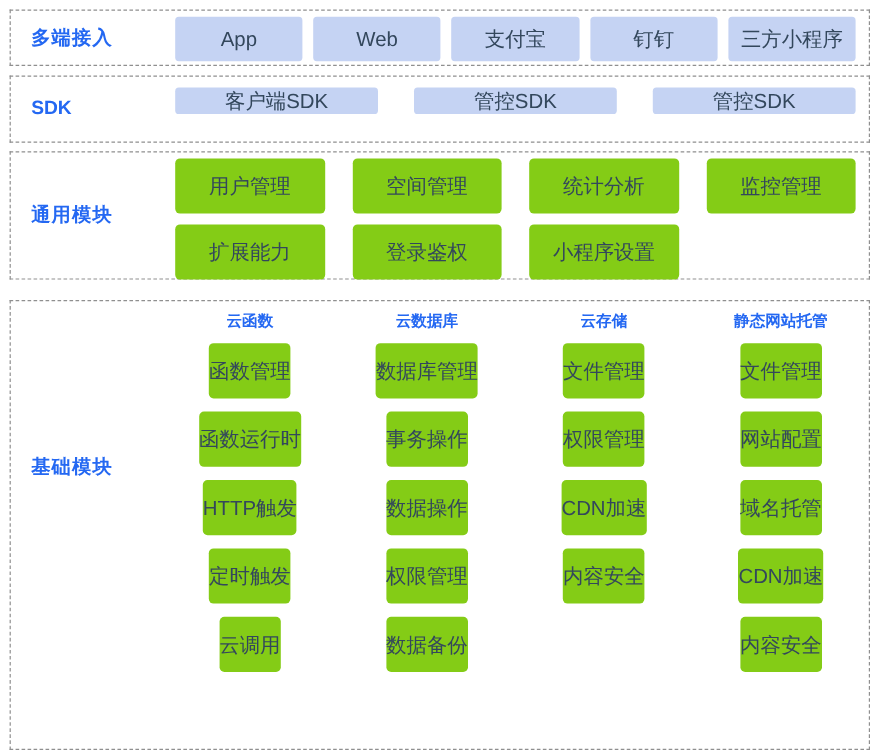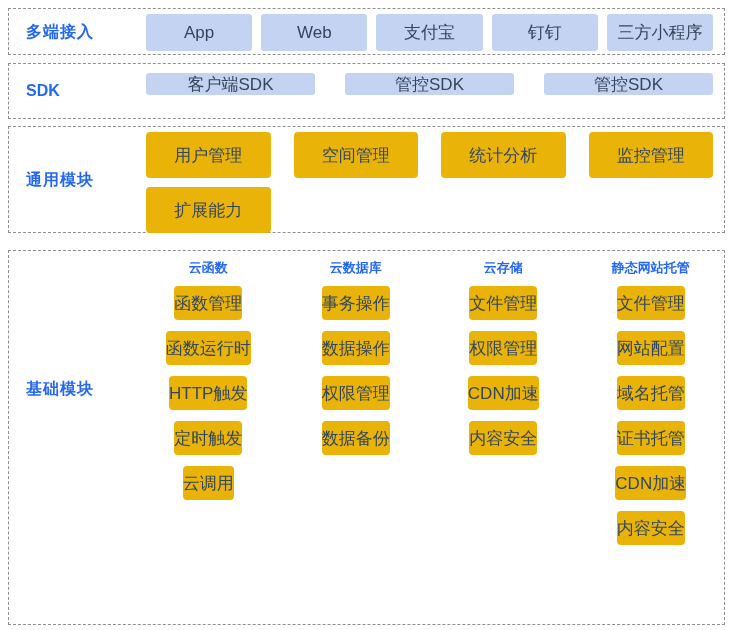--- a/index.html
+++ b/index.html
@@ -50,21 +50,21 @@
     background: #c5d3f3;
     border-radius: 3px;
     color: #33475c;
     font-size: 17px;
     display: flex;
     align-items: center;
     justify-content: center;
     text-align: center;
     white-space: nowrap;
   }
-  .box.light { background: #eab308; border-radius: 4px; }
+  .box.light { background: #84cc16; border-radius: 4px; }
 
   
   .s1 .content {
     top: 5px;
     display: flex;
     gap: 9px;
   }
   .s1 .box { flex: 1; height: 37px; }
 
   
@@ -97,21 +97,21 @@
   .col-title {
     color: #2468f2;
     font-size: 13px;
     font-weight: bold;
     text-align: center;
     height: 17px;
     line-height: 17px;
     margin-bottom: 10px;
     white-space: nowrap;
   }
-  .col .box { height: 34px; margin-bottom: 11px; }
+  .col .box { height: 46px; margin-bottom: 11px; }
 </style>
 </head>
 <body>
 
 <div class="canvas">
 
   <div class="section s1">
     <div class="section-label">多端接入</div>
     <div class="content">
       <div class="box">App</div>
@@ -132,58 +132,60 @@
   </div>
 
   <div class="section s3">
     <div class="section-label">通用模块</div>
     <div class="content">
       <div class="box light">用户管理</div>
       <div class="box light">空间管理</div>
       <div class="box light">统计分析</div>
       <div class="box light">监控管理</div>
       <div class="box light">扩展能力</div>
+      <div class="box light">登录鉴权</div>
+      <div class="box light">小程序设置</div>
     </div>
   </div>
 
   <div class="section s4">
     <div class="section-label">基础模块</div>
     <div class="content">
 
       <div class="col">
         <div class="col-title">云函数</div>
         <div class="box light">函数管理</div>
         <div class="box light">函数运行时</div>
         <div class="box light">HTTP触发</div>
         <div class="box light">定时触发</div>
         <div class="box light">云调用</div>
       </div>
 
       <div class="col">
         <div class="col-title">云数据库</div>
+        <div class="box light">数据库管理</div>
         <div class="box light">事务操作</div>
         <div class="box light">数据操作</div>
         <div class="box light">权限管理</div>
         <div class="box light">数据备份</div>
       </div>
 
       <div class="col">
         <div class="col-title">云存储</div>
         <div class="box light">文件管理</div>
         <div class="box light">权限管理</div>
         <div class="box light">CDN加速</div>
         <div class="box light">内容安全</div>
       </div>
 
       <div class="col">
         <div class="col-title">静态网站托管</div>
         <div class="box light">文件管理</div>
         <div class="box light">网站配置</div>
         <div class="box light">域名托管</div>
-        <div class="box light">证书托管</div>
         <div class="box light">CDN加速</div>
         <div class="box light">内容安全</div>
       </div>
 
     </div>
   </div>
 
 </div>
 
 </body></html>

